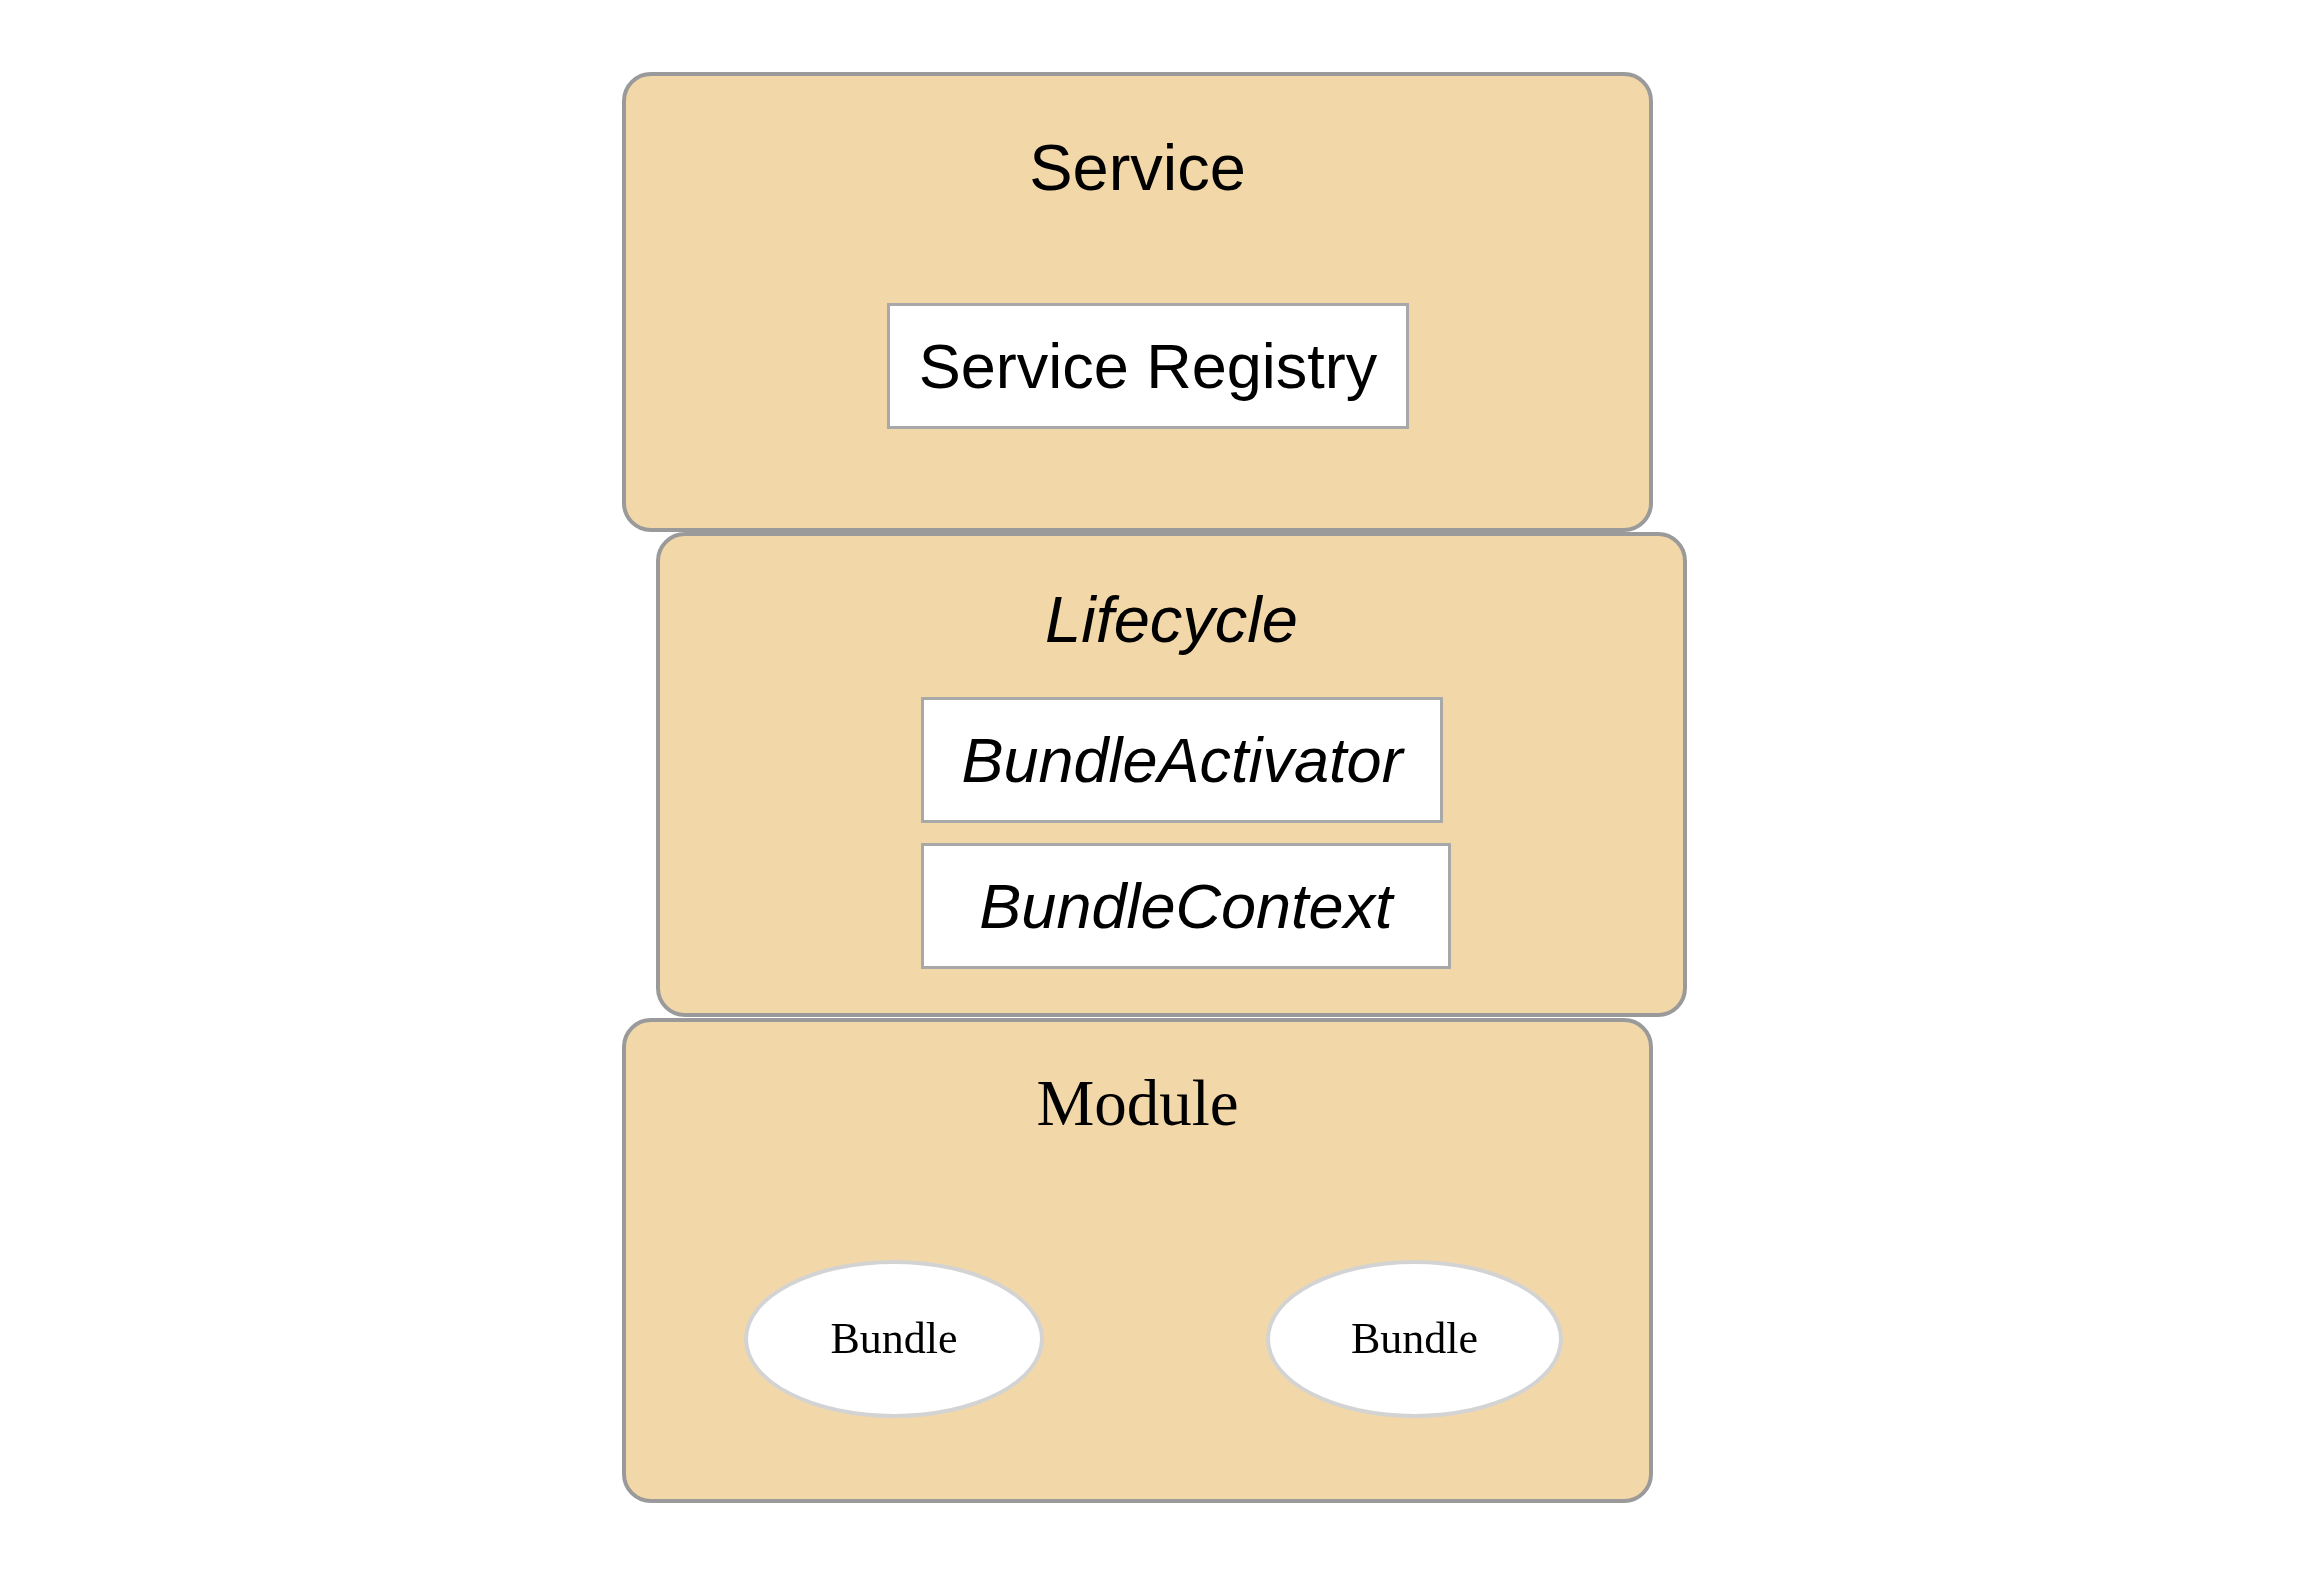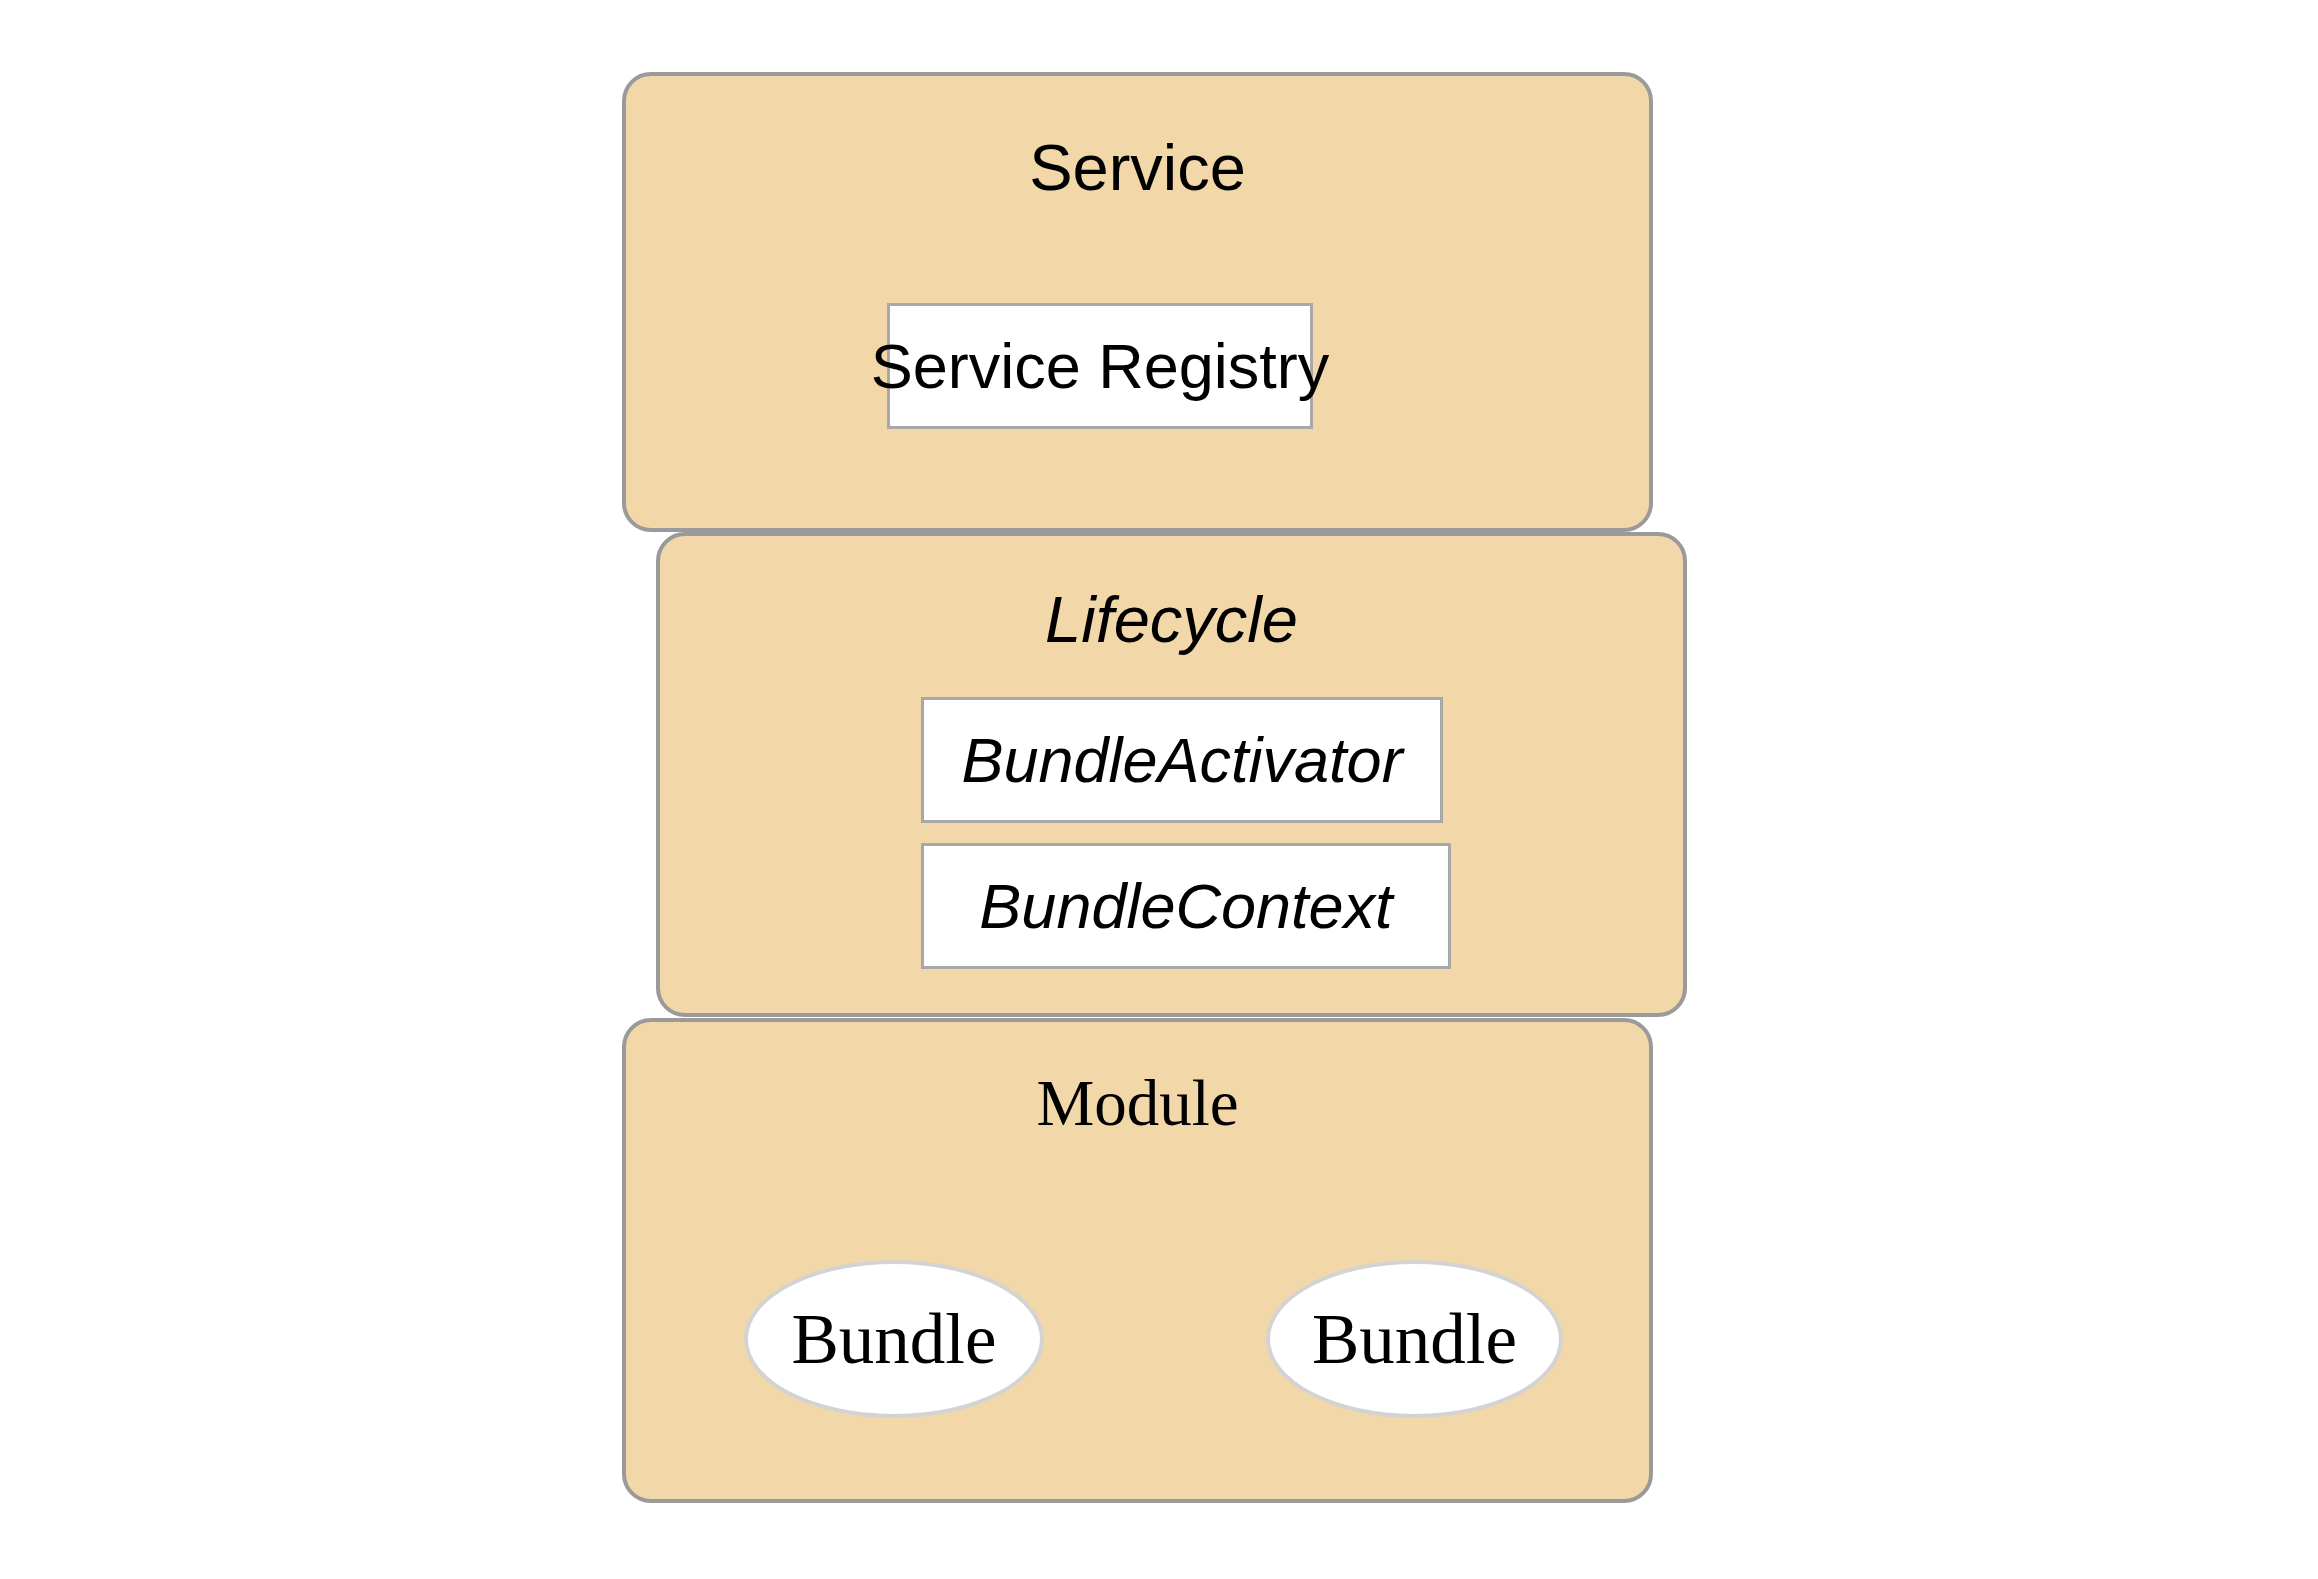--- a/index.html
+++ b/index.html
@@ -64,36 +64,36 @@
     position: absolute;
     box-sizing: border-box;
     background: #ffffff;
     border: 4.2px solid #D3D3D3;
     border-radius: 50%;
     display: flex;
     align-items: center;
     justify-content: center;
   }
   .ellipse-label {
-    font-size: 71px;
+    font-size: 44px;
     line-height: 1;
     color: #000000;
     white-space: nowrap;
   }
 
   
   #layer-service   { left: 622px; top: 72px;   width: 1031px; height: 460px; }
   #layer-lifecycle { left: 656px; top: 532px;  width: 1031px; height: 485px; font-style: italic; }
   #layer-module    { left: 622px; top: 1018px; width: 1031px; height: 485px; font-family: Liberation Serif, serif; }
 
   #title-service   { top: 59px; }
   #title-lifecycle { top: 51px; }
   #title-module    { top: 49px; }
 
-  #box-service-registry   { left: 261px; top: 227px; width: 426px; height: 126px; }
+  #box-service-registry   { left: 261px; top: 227px; width: 522px; height: 126px; }
   #box-bundle-activator   { left: 261px; top: 161px; width: 522px; height: 126px; }
   #box-bundle-context     { left: 261px; top: 307px; width: 530px; height: 126px; }
 
   #ellipse-bundle-left  { left: 118px; top: 238px; width: 300px; height: 158px; }
   #ellipse-bundle-right { left: 640px; top: 238px; width: 297px; height: 158px; }
 </style>
 </head>
 <body>
 
 <div id="canvas">

